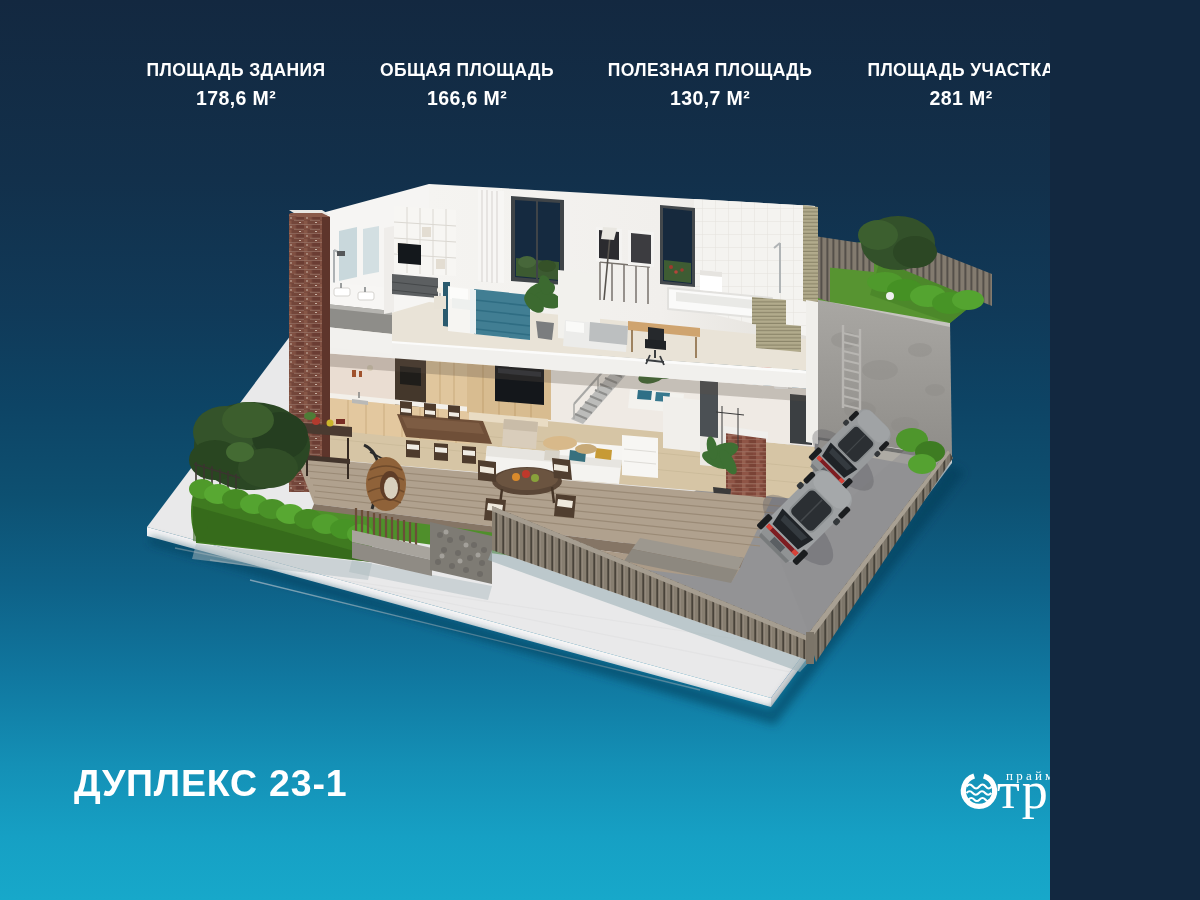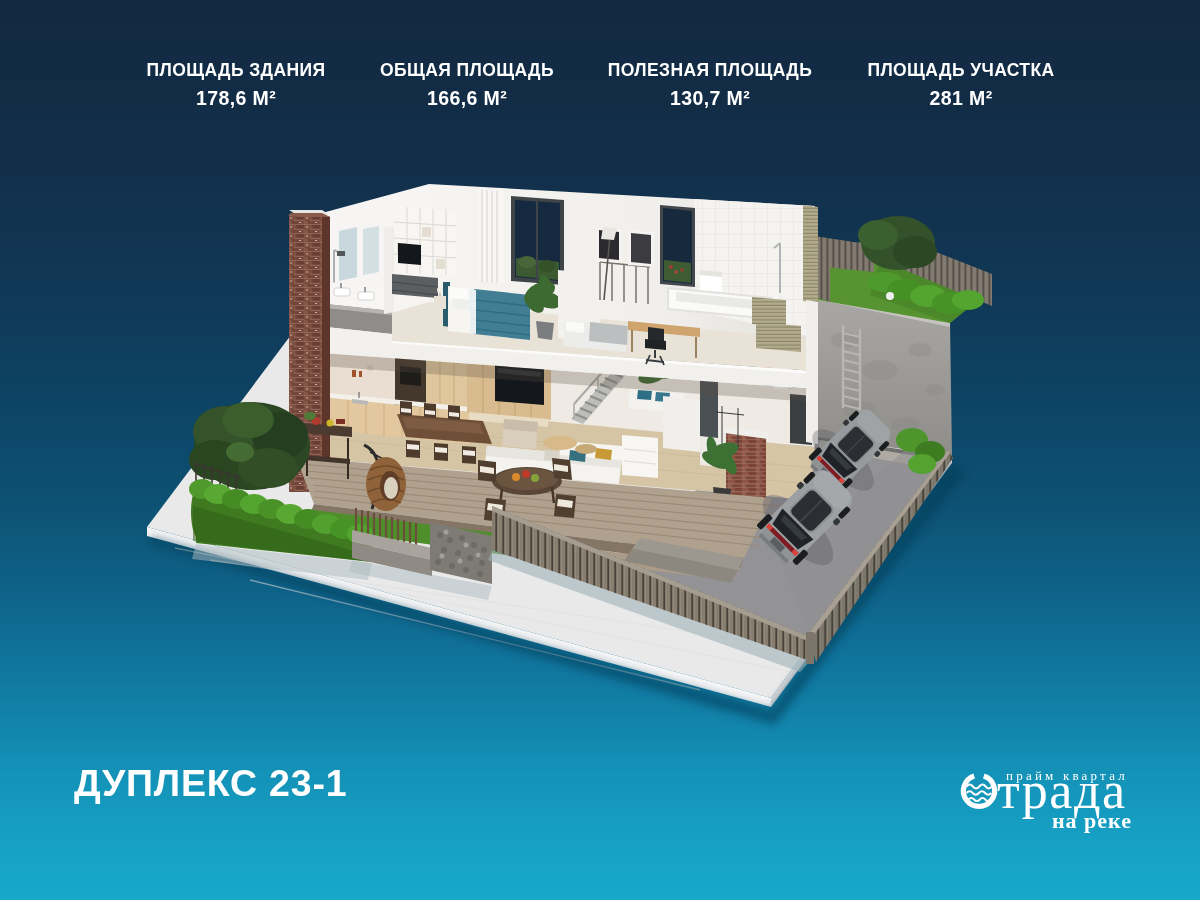--- a/index.html
+++ b/index.html
@@ -1,16 +1,16 @@
 <!DOCTYPE html>
 <html><head>
 <meta charset="utf-8">
 <style>
   html,body{margin:0;padding:0;background:#122840;}
-  .stage{position:relative;width:1200px;height:900px;overflow:hidden;font-family:"Liberation Sans",sans-serif;}
+  .stage{position:relative;width:1050px;height:900px;overflow:hidden;font-family:"Liberation Sans",sans-serif;}
   svg{position:absolute;left:0;top:0;}
 </style>
 </head>
 <body>
 <div class="stage">
 <svg width="1200" height="900" viewBox="0 0 1200 900">
 <defs>
   <linearGradient id="bg" x1="0" y1="0" x2="0" y2="1">
     <stop offset="0" stop-color="#132840"></stop>
     <stop offset="0.20" stop-color="#12304b"></stop>

